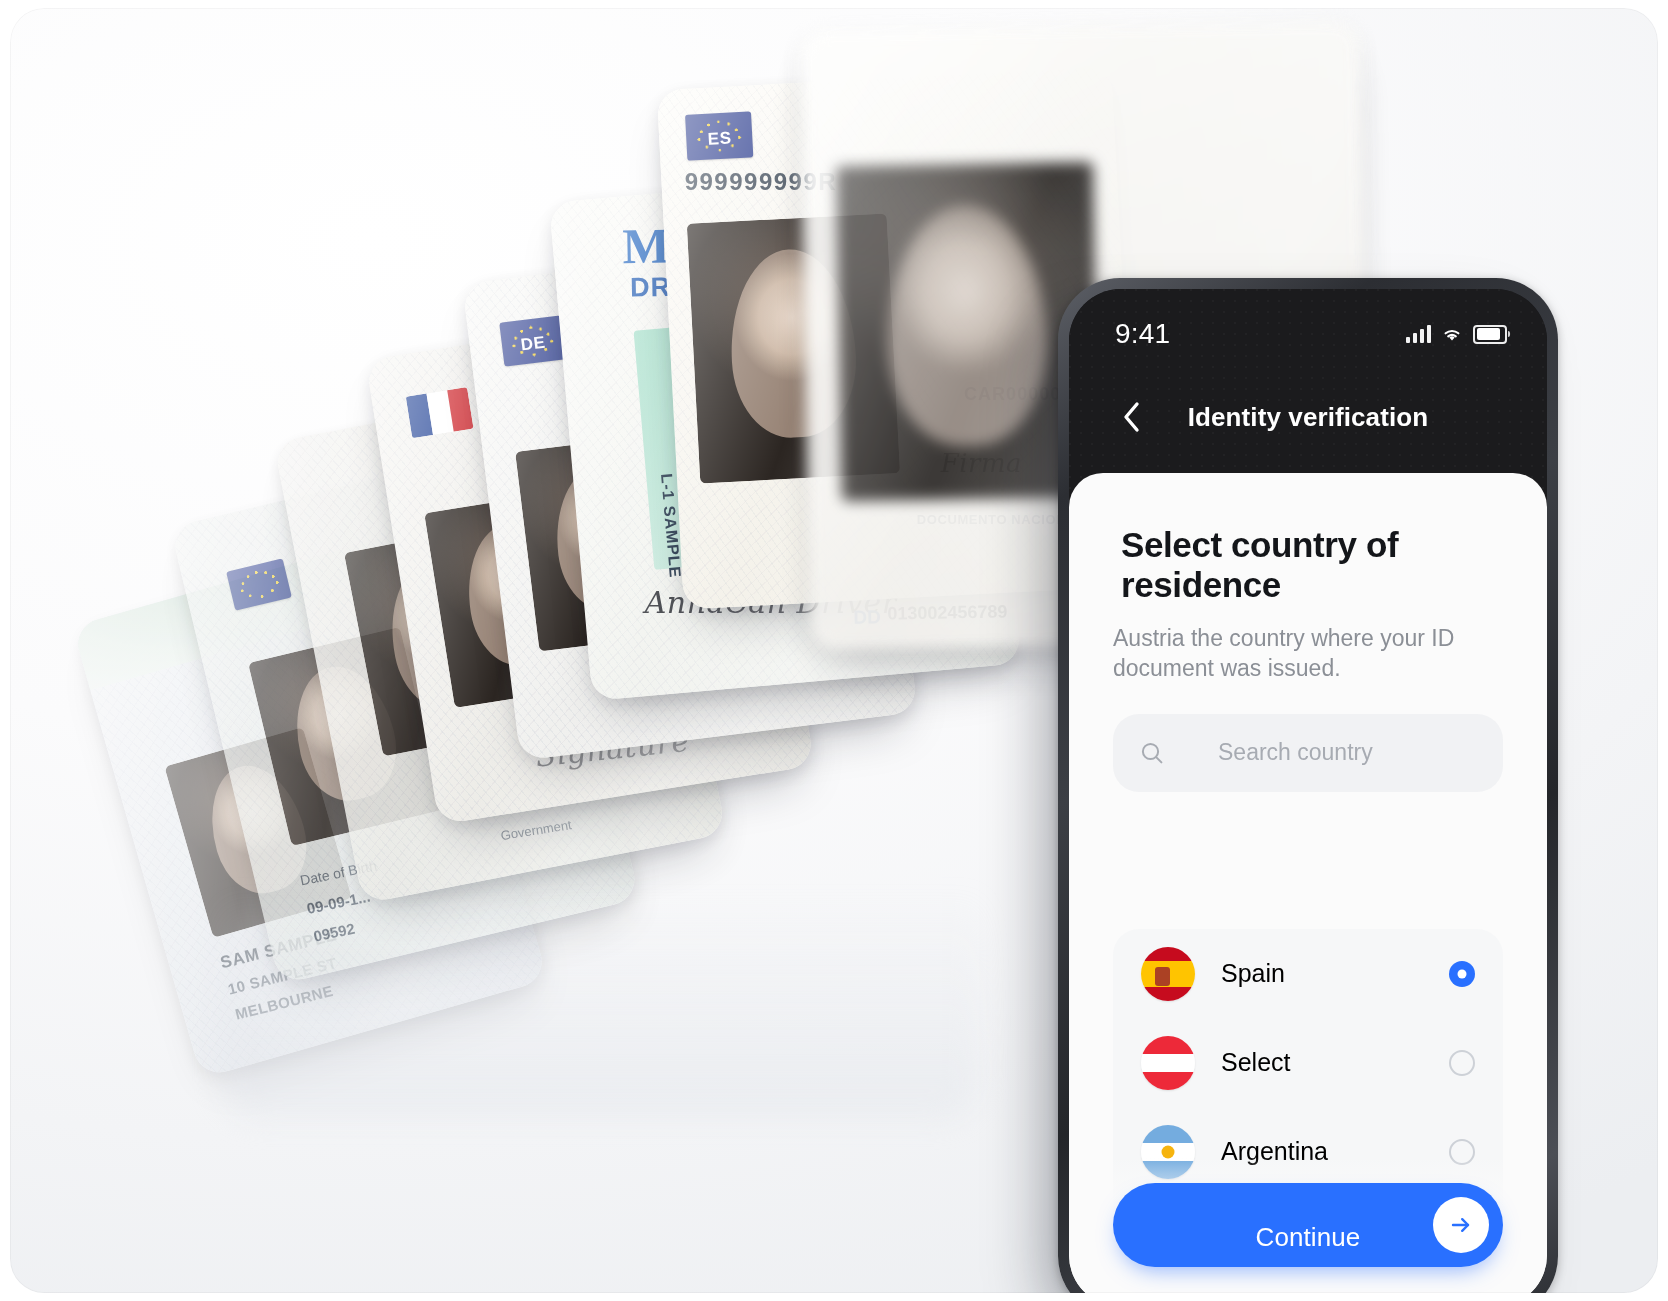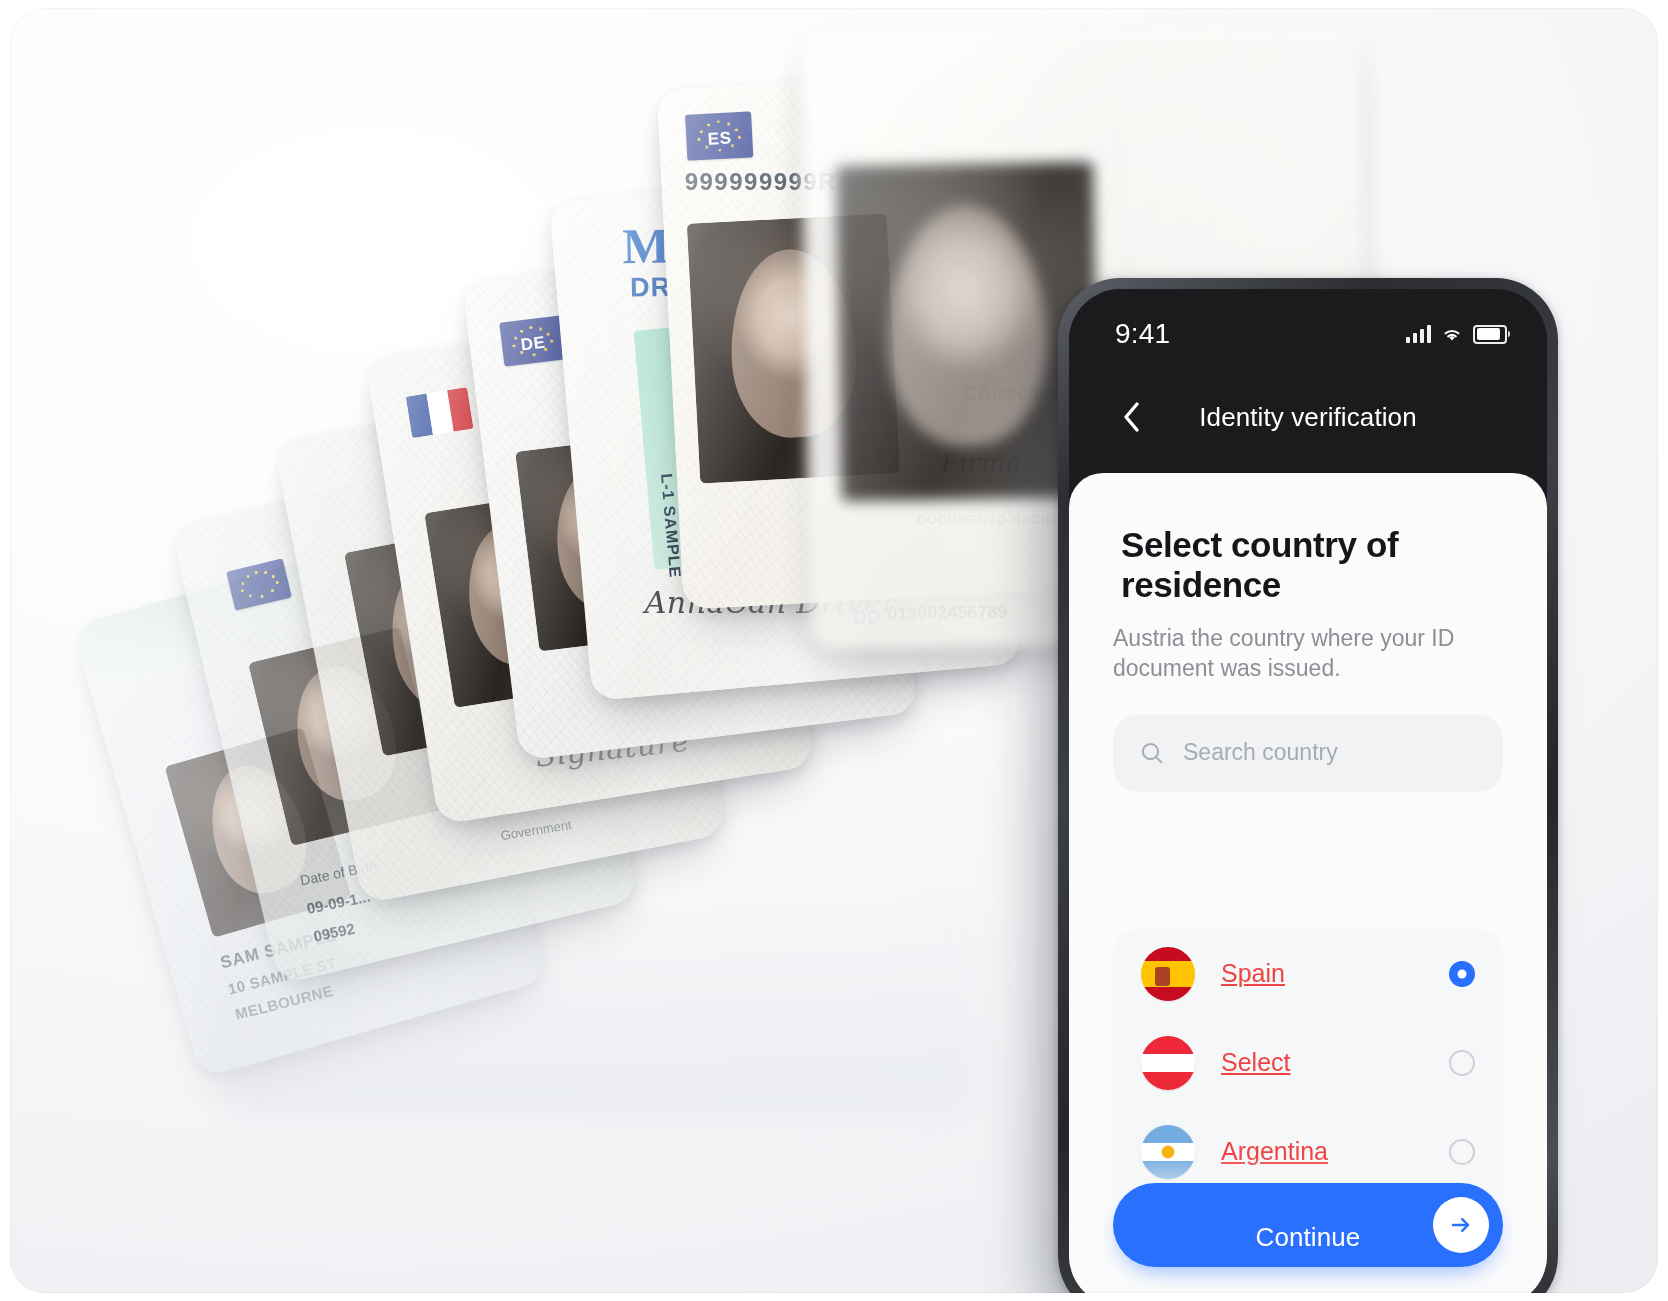--- a/index.html
+++ b/index.html
@@ -117,44 +117,44 @@
   .bars i{display:block;width:4px;background:#fff;border-radius:1px;}
   .bars i:nth-child(1){height:6px;opacity:.95}
   .bars i:nth-child(2){height:10px;opacity:.95}
   .bars i:nth-child(3){height:14px;opacity:.95}
   .bars i:nth-child(4){height:18px;opacity:.95}
   .batt{width:30px;height:15px;border:2px solid rgba(255,255,255,.92);border-radius:4px;position:relative;}
   .batt:after{content:"";position:absolute;right:-5px;top:4px;width:2.5px;height:6px;background:rgba(255,255,255,.8);border-radius:0 2px 2px 0;}
   .batt span{position:absolute;left:1.5px;top:1.5px;bottom:1.5px;width:78%;background:#fff;border-radius:2px;display:block;}
 
   .navbar{position:absolute;left:0;right:0;top:72px;height:112px;display:flex;align-items:center;justify-content:center;}
-  .navtitle{color:#fff;font-size:26px;font-weight:400;letter-spacing:.1px;}
+  .navtitle{color:#fff;font-size:26px;font-weight:700;letter-spacing:.1px;}
   .backbtn{position:absolute;left:42px;top:50%;transform:translateY(-50%);
     width:40px;height:40px;display:flex;align-items:center;justify-content:center;cursor:pointer;}
 
   .sheet{
     position:absolute;left:0;right:0;top:184px;bottom:0;
     background:#fbfbfb;border-radius:34px 34px 0 0;overflow:hidden;
   }
   .sheet-pad{padding:52px 44px 0 44px;}
   .h1{font-size:35px;line-height:1.14;font-weight:700;color:#14161a;letter-spacing:-.4px;margin:0 0 18px 8px;}
   .sub{font-size:23px;line-height:1.33;color:#8b8f96;margin:0 0 30px 0;font-weight:400;}
 
   .search{
     display:flex;align-items:center;gap:18px;height:78px;border-radius:26px;background:#f1f2f4;
     padding:0 26px;box-sizing:border-box;
   }
-  .search .ph{font-size:23px;color:#a7abb2;}
+  .search .ph{font-size:23px;color:#a7abb2;margin-left:35px;}
 
   .list{
     position:absolute;left:44px;right:44px;top:456px;bottom:0;
     background:#f6f7f8;border-radius:26px;overflow:hidden;
   }
   .row{display:flex;align-items:center;gap:26px;height:89px;padding:0 28px;box-sizing:border-box;cursor:pointer;}
-  .row .nm{flex:1;font-size:25px;color:#ef4444;text-decoration:underline;}
+  .row .nm{flex:1;font-size:25px;color:#000000;}
   .flag{width:54px;height:54px;border-radius:50%;overflow:hidden;position:relative;flex:0 0 auto;
     box-shadow:0 1px 2px rgba(0,0,0,.10);}
   .radio{width:26px;height:26px;border-radius:50%;border:2px solid #cdd1d7;box-sizing:border-box;flex:0 0 auto;}
   .radio.on{border:none;background:#2970ff;position:relative;}
   .radio.on:after{content:"";position:absolute;left:50%;top:50%;transform:translate(-50%,-50%);
     width:9px;height:9px;border-radius:50%;background:#fff;}
   .row.dim{opacity:.45}
 
   .cta-wrap{position:absolute;left:0;right:0;bottom:0;height:150px;
     background:linear-gradient(180deg, rgba(251,251,251,0) 0%, #fbfbfb 34%, #fbfbfb 100%);

